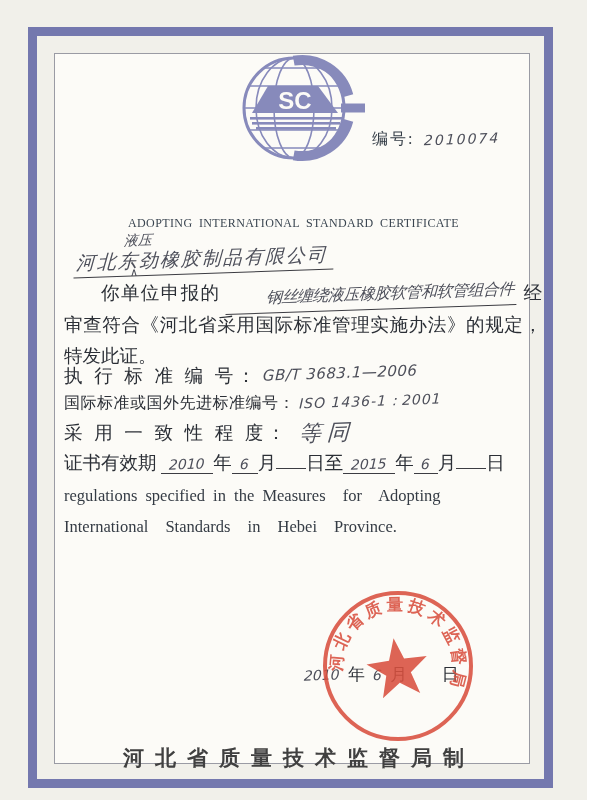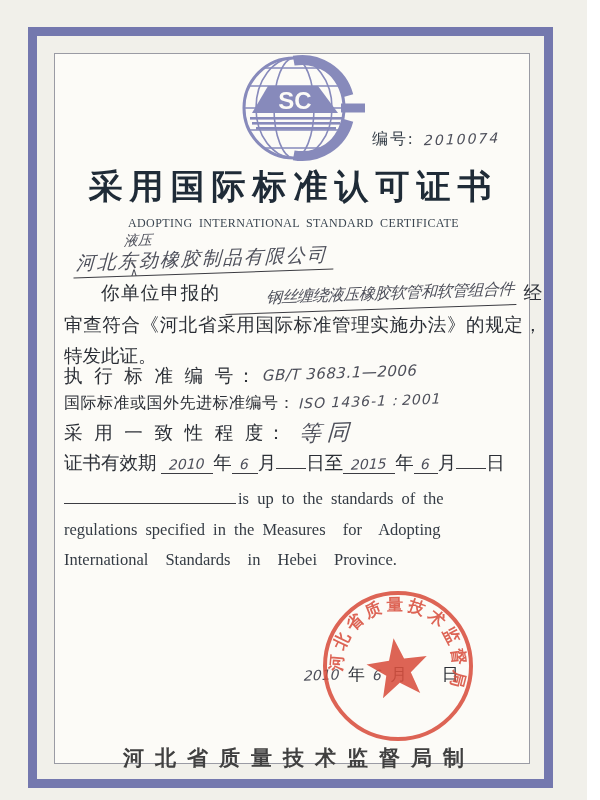--- a/index.html
+++ b/index.html
@@ -93,21 +93,20 @@
     <rect x="12" y="65" width="92" height="2.6" fill="#8184b8"></rect>
     <rect x="14" y="70" width="88" height="2.6" fill="#8184b8"></rect>
     <rect x="18" y="75" width="80" height="2.6" fill="#8184b8"></rect>
   </svg>
 
   <div class="abs serial">
     <span>编号:</span>
     <span class="hw">2010074</span>
   </div>
 
-  <div class="abs title">采用国际标准认可证书</div>
   <div class="abs subtitle">ADOPTING INTERNATIONAL STANDARD CERTIFICATE</div>
 
   <div class="abs company">
     <span class="hw insert abs">液压</span>
     <span class="caret abs">∧</span>
     <span class="hw name">河北东劲橡胶制品有限公司</span>
   </div>
 
   <div class="abs para">
     <span>你单位申报的</span>
@@ -130,23 +129,20 @@
     <span class="hw">等同</span>
   </div>
 
   <div class="abs row r-val">
     <span>证书有效期</span>
     <span class="blank w52"><span class="hw">2010</span></span><span>年</span><span class="blank w26"><span class="hw">6</span></span><span>月</span><span class="blank w30"></span><span>日至</span><span class="blank w52"><span class="hw">2015</span></span><span>年</span><span class="blank w24"><span class="hw">6</span></span><span>月</span><span class="blank w30"></span><span>日</span>
   </div>
 
   <div class="abs eng">
     <div class="line">
-      <span class="blank bl2"></span><span>is up to the standards of the</span>
-    </div>
-    <div class="line">
       <span>regulations specified in the </span><span class="it">Measures for Adopting</span>
     </div>
     <div class="line">
       <span class="it">International Standards in Hebei Province.</span>
     </div>
   </div>
 
   <div class="abs issuedate">
     <span class="hw">2010</span>
     <span>年</span>

